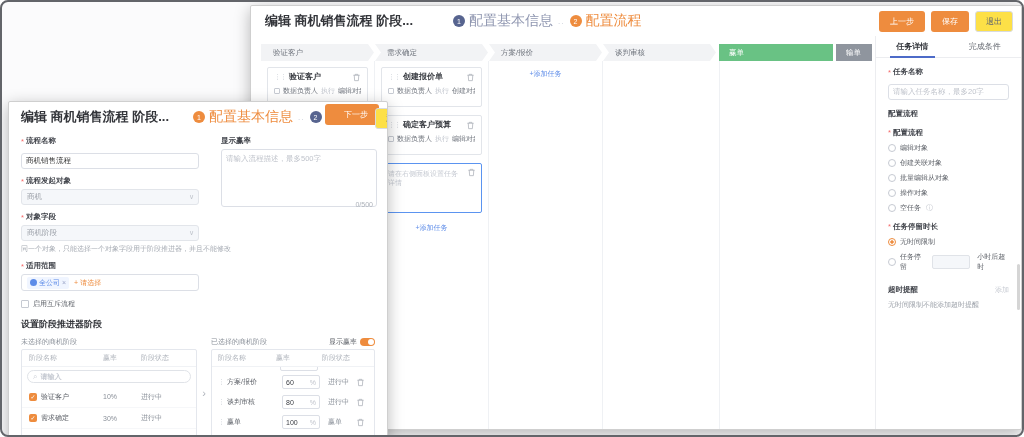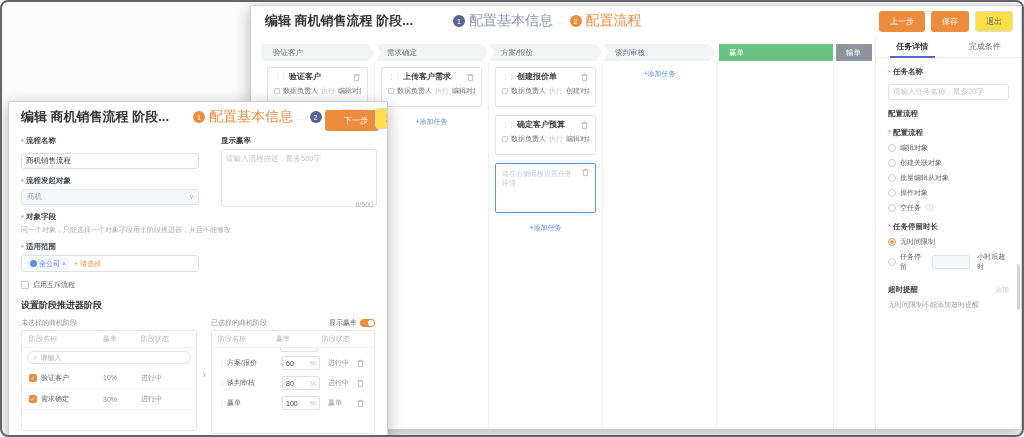--- a/index.html
+++ b/index.html
@@ -88,21 +88,21 @@
   .rem-head { display:flex; align-items:center; margin-top:13px; }
   .rem-add { margin-left:auto; font-size:7px; color:#C6CAD2; }
   .rem-note { font-size:7px; color:#9CA1A9; margin-top:5px; }
   .sb-scroll { position:absolute; right:1px; top:228px; width:3px; height:46px;
                background:#D5D5D5; border-radius:2px; }
 
   
   .front { left:6px; top:99px; width:380px; height:352px; z-index:2; overflow:hidden; }
   .fp-head { height:30px; display:flex; align-items:center; padding-left:12px; position:relative; }
   .fp-head .steps { margin-left:24px; }
-  .fp-next { position:absolute; right:8px; top:8px;padding-left:18px; }
+  .fp-next { position:absolute; right:8px; top:2px;padding-left:18px; }
   .fp-exit { position:absolute; right:-26px; top:6px; }
   .fp-body { padding:4px 12px 0; }
   .fgrid { display:grid; grid-template-columns:178px 156px; column-gap:22px; align-items:start; }
   .fld0 { margin-top:0; } .fldn { margin-top:7px; }
   .sel-box { position:relative; height:16px; background:#F5F7FA; border:1px solid #E2E5EA;
              border-radius:3px; font-size:7.5px; color:#9CA1A9; line-height:14px; padding:0 14px 0 5px; }
   .sel-box .car { position:absolute; right:4px; top:0; line-height:14px; color:#C0C4CC; font-size:7px; }
   .help { font-size:7px; color:#A8ADB5; margin-top:3px; white-space:nowrap; width:max-content; }
   .scope { height:17px; border:1px solid #DCDFE6; border-radius:3px; display:flex;
            align-items:center; gap:5px; padding:0 5px; }
@@ -204,41 +204,20 @@
                 <span class="mi"></span>
                 <span class="m-dark">数据负责人</span>
                 <span class="m-dim">执行</span>
                 <span class="m-dark">编辑对象</span>
 
               </div>
             </div>
             <div class="add-link">+添加任务</div>
           </div>
 
-          <div class="col">
-            <div class="card">
-              <div class="card-t">
-                <span class="dragg">⋮⋮</span>
-                <span class="card-title">上传客户需求</span>
-                <span class="trash">
-                    <svg width="9" height="9" viewBox="0 0 10 10">
-                      <path d="M1.5 2.5h7M3.5 2.5v-1h3v1M2.5 2.5l.4 6h4.2l.4-6" fill="none" stroke="#A8ADB5" stroke-width="0.8"></path>
-                    </svg>
-                  </span>
-              </div>
-              <div class="card-m">
-                <span class="mi"></span>
-                <span class="m-dark">数据负责人</span>
-                <span class="m-dim">执行</span>
-                <span class="m-dark">编辑对象</span>
-
-              </div>
-            </div>
-            <div class="add-link">+添加任务</div>
-          </div>
 
           <div class="col">
             <div class="card">
               <div class="card-t">
                 <span class="dragg">⋮⋮</span>
                 <span class="card-title">创建报价单</span>
                 <span class="trash">
                     <svg width="9" height="9" viewBox="0 0 10 10">
                       <path d="M1.5 2.5h7M3.5 2.5v-1h3v1M2.5 2.5l.4 6h4.2l.4-6" fill="none" stroke="#A8ADB5" stroke-width="0.8"></path>
                     </svg>
@@ -382,20 +361,24 @@
           </div>
           <div class="fldn">
             <div class="flbl req">流程发起对象</div>
             <div class="sel-box">
               <span>商机</span>
               <span class="car">∨</span>
             </div>
           </div>
           <div class="fldn">
             <div class="flbl req">对象字段</div>
+            <div class="sel-box">
+              <span>商机阶段</span>
+              <span class="car">∨</span>
+            </div>
             <div class="help">同一个对象，只能选择一个对象字段用于阶段推进器，并且不能修改</div>
           </div>
           <div class="fldn">
             <div class="flbl req">适用范围</div>
             <div class="scope">
               <span class="tag">
                 <span class="av"></span>
                 <span>全公司</span>
                 <span class="x">×</span>
               </span>

